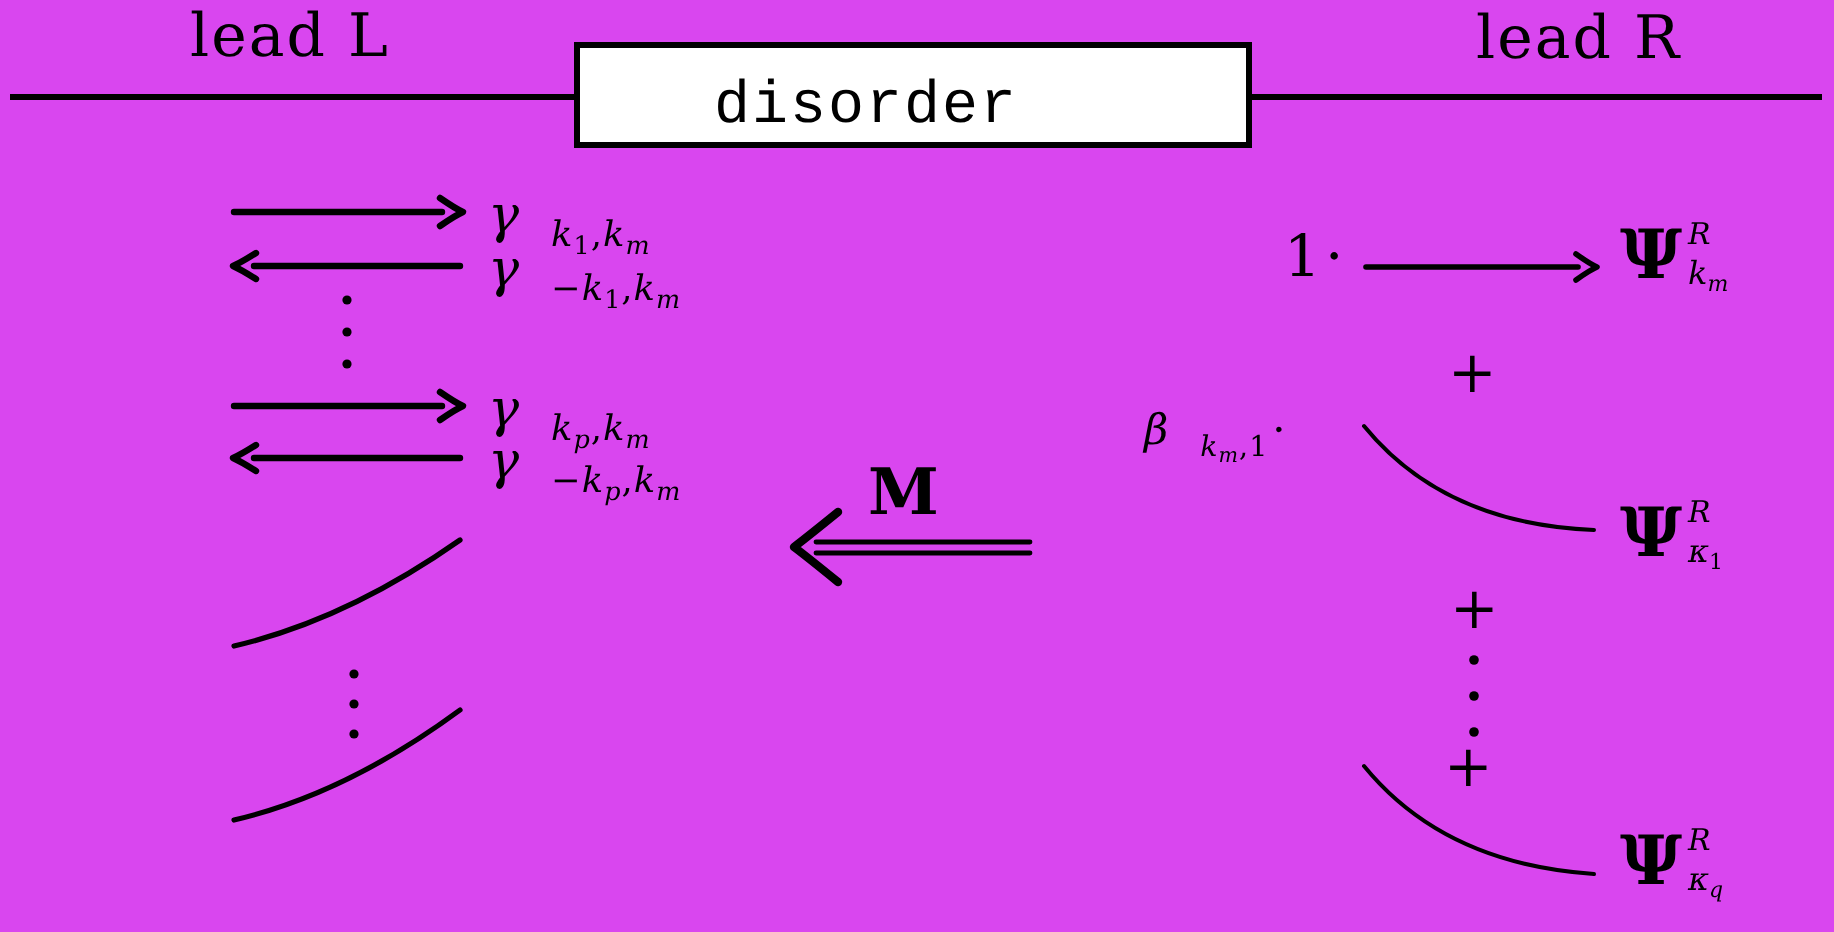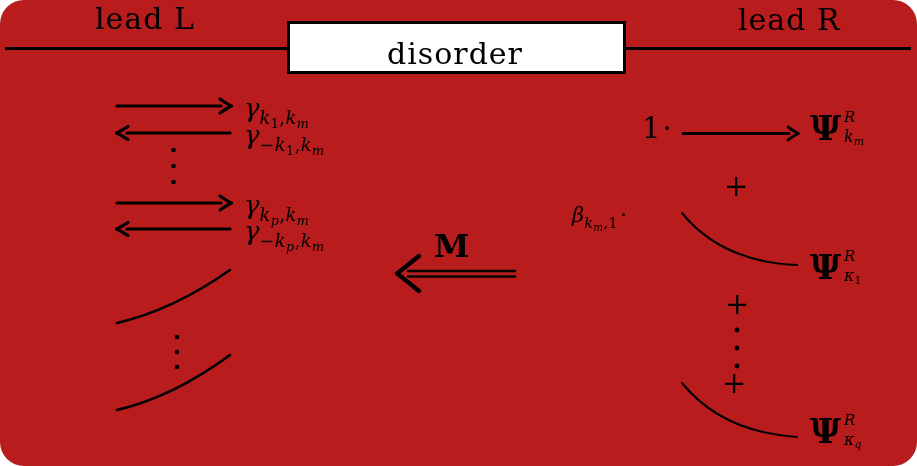--- a/index.html
+++ b/index.html
@@ -1,36 +1,35 @@
 <!DOCTYPE html>
 <html><head>
 <meta charset="utf-8">
 <style>
   html,body{margin:0;padding:0;background:#ffffff;}
   #figure{
     position:relative;
     width:917px;height:466px;
-    background:#b91c1c;
+    background:#d946ef;
     overflow:hidden;
     font-family:"DejaVu Serif","Liberation Serif",serif;
     color:#000;
-    border-radius:24px;
   }
   #strokes{position:absolute;left:0;top:0;width:917px;height:466px;}
   .m{
     position:absolute;
     white-space:nowrap;
     line-height:1;
     color:#000;
     font-family:"DejaVu Serif","Liberation Serif",serif;
   }
   .it{font-style:italic;}
   .roman{font-style:normal;}
   
-  .sub{font-size:0.68em;vertical-align:-0.42em;letter-spacing:0.5px;}
+  .sub{font-size:0.68em;vertical-align:-0.42em;letter-spacing:0.5px;margin-left:16px;}
   
   .sub .ss{font-size:0.72em;vertical-align:-0.30em;}
   .cdot{margin-left:2px;}
   
   .toplabel{font-size:30px;letter-spacing:1px;}
   
   .gamma{font-size:26px;}
   
   .beta{font-size:21px;}
   
@@ -99,21 +98,21 @@
     <path d="M682,383 Q722,432 797,437" stroke="#000" stroke-width="2" fill="none" stroke-linecap="round"></path>
 
     <g fill="#000">
       <circle cx="737" cy="330" r="2.4"></circle>
         <circle cx="737" cy="348" r="2.4"></circle>
         <circle cx="737" cy="366" r="2.4"></circle>
     </g>
   </svg>
 
   <span class="m toplabel" style="left:95px;top:4px;">lead L</span>
-  <span class="m toplabel" style="left:455px;top:39px;transform:translateX(-50%);">disorder</span>
+  <span class="m toplabel" style="left:433px;top:39px;transform:translateX(-50%);font-family:Liberation Mono, monospace;">disorder</span>
   <span class="m toplabel" style="left:718px;top:5px;margin-left:20px;">lead R</span>
 
   <span class="m gamma" style="left:244px;top:95px;"><span class="it">γ</span><span class="sub"><span class="roman"></span><span class="it">k</span><span class="ss roman">1</span><span>,</span><span class="it">k</span><span class="ss it">m</span></span></span>
 
   <span class="m gamma" style="left:244px;top:122px;"><span class="it">γ</span><span class="sub"><span class="roman">−</span><span class="it">k</span><span class="ss roman">1</span><span>,</span><span class="it">k</span><span class="ss it">m</span></span></span>
 
   <span class="m gamma" style="left:244px;top:218px;"><span class="it">γ</span><span class="sub"><span class="roman">−</span><span class="it">k</span><span class="ss it">p</span><span>,</span><span class="it">k</span><span class="ss it">m</span></span></span>
 
   <span class="m gamma" style="left:244px;top:192px;"><span class="it">γ</span><span class="sub"><span class="roman"></span><span class="it">k</span><span class="ss it">p</span><span>,</span><span class="it">k</span><span class="ss it">m</span></span></span>
 

